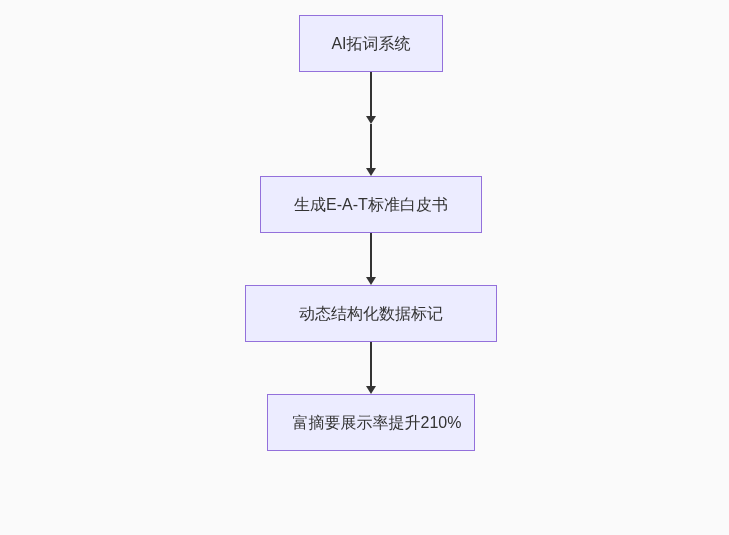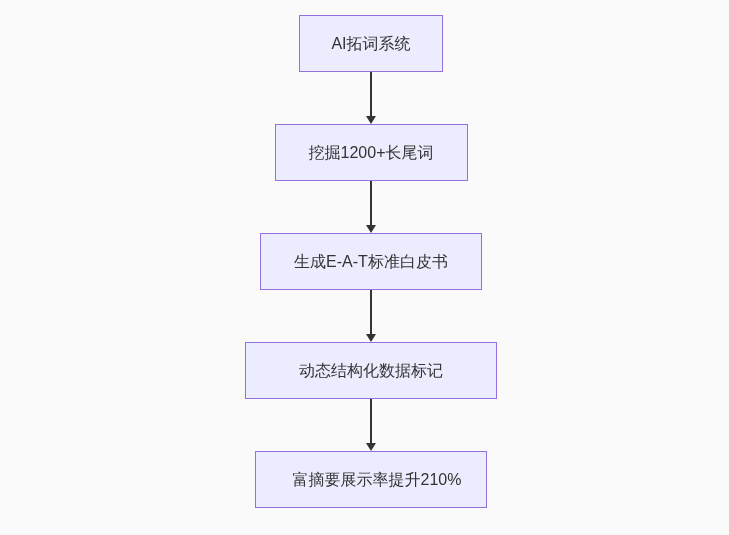--- a/index.html
+++ b/index.html
@@ -34,21 +34,21 @@
     color: #333333;
     font-size: 16px;
     line-height: 1;
     white-space: nowrap;
     text-align: center;
   }
   .node.n1 { width: 144px; }
   .node.n2 { width: 193px; }
   .node.n3 { width: 222px; }
   .node.n4 { width: 252px; }
-  .node.n5 { width: 232px; padding-left: 12px; }
+  .node.n5 { width: 208px; padding-left: 12px; }
   .arrow {
     position: relative;
     width: 12px;
     height: 52px;
     display: flex;
     justify-content: center;
   }
   .arrow .line {
     width: 2px;
     height: 45px;
@@ -73,23 +73,20 @@
 
   <div class="node n1">
     <span>AI拓词系统</span>
   </div>
 
   <div class="arrow">
     <div class="line"></div>
     <div class="head"></div>
   </div>
 
-  <div class="node n2">
-    <span>挖掘1200+长尾词</span>
-  </div>
 
   <div class="arrow">
     <div class="line"></div>
     <div class="head"></div>
   </div>
 
   <div class="node n3">
     <span>生成E-A-T标准白皮书</span>
   </div>
 

